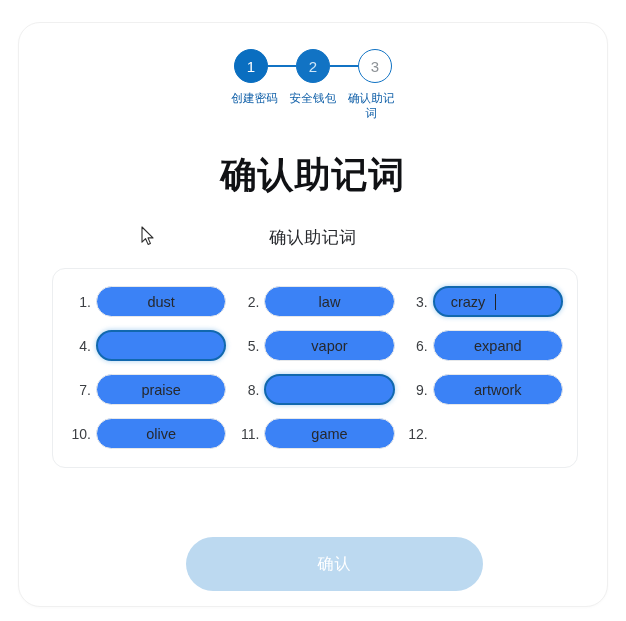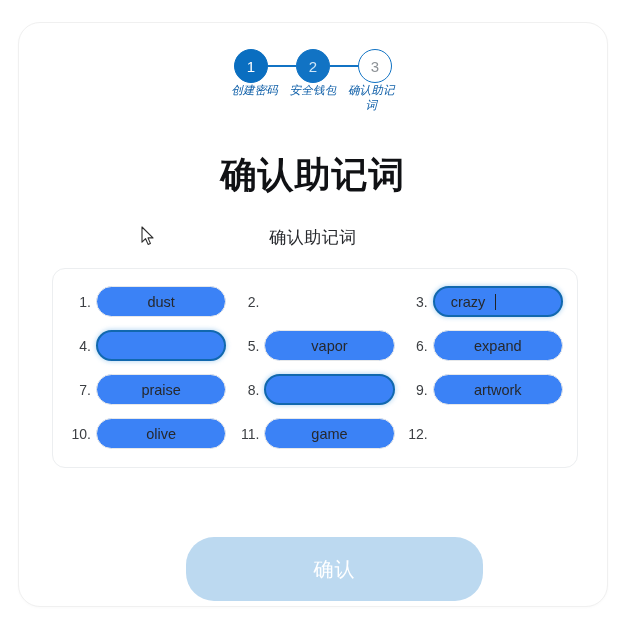--- a/index.html
+++ b/index.html
@@ -79,23 +79,22 @@
 
   .connector {
     width: 28px;
     height: 2px;
     background: #1173c4;
   }
 
   .step-labels {
     display: flex;
     justify-content: center;
-    margin-top: 0;
+    margin-top: 8px;
     width: 175px;
-    font-style: italic;
   }
   .step-label {
     flex: 1 1 0;
     text-align: center;
     font-size: 11.5px;
     color: #0f5fa8;
     line-height: 1.32;
     word-break: break-all;
     letter-spacing: 0.2px;
   }
@@ -195,27 +194,27 @@
     margin-left: 1px;
     vertical-align: middle;
   }
 
   
   .confirm-btn {
     position: absolute;
     left: 167px;
     top: 514px;
     width: 297px;
-    height: 64px;
+    height: 54px;
     box-sizing: border-box;
     border: none;
     border-radius: 28px;
     background: #bcd9f0;
     color: #ffffff;
-    font-size: 20px;
+    font-size: 16px;
     font-family: Liberation Sans, sans-serif;
     letter-spacing: 1px;
     cursor: default;
   }
 
   
   .cursor {
     position: absolute;
     left: 141px;
     top: 226px;
@@ -258,20 +257,23 @@
     <div class="grid-wrap">
       <div class="grid" id="mnemonic-grid">
           <div class="cell">
             <span class="idx">1.</span>
             <div class="pill">
               <span>dust</span>
             </div>
           </div>
           <div class="cell">
             <span class="idx">2.</span>
+            <div class="pill">
+              <span>law</span>
+            </div>
           </div>
           <div class="cell">
             <span class="idx">3.</span>
             <div class="pill focused typing">
               <span>crazy</span>
               <span class="caret"></span>
             </div>
           </div>
           <div class="cell">
             <span class="idx">4.</span>

